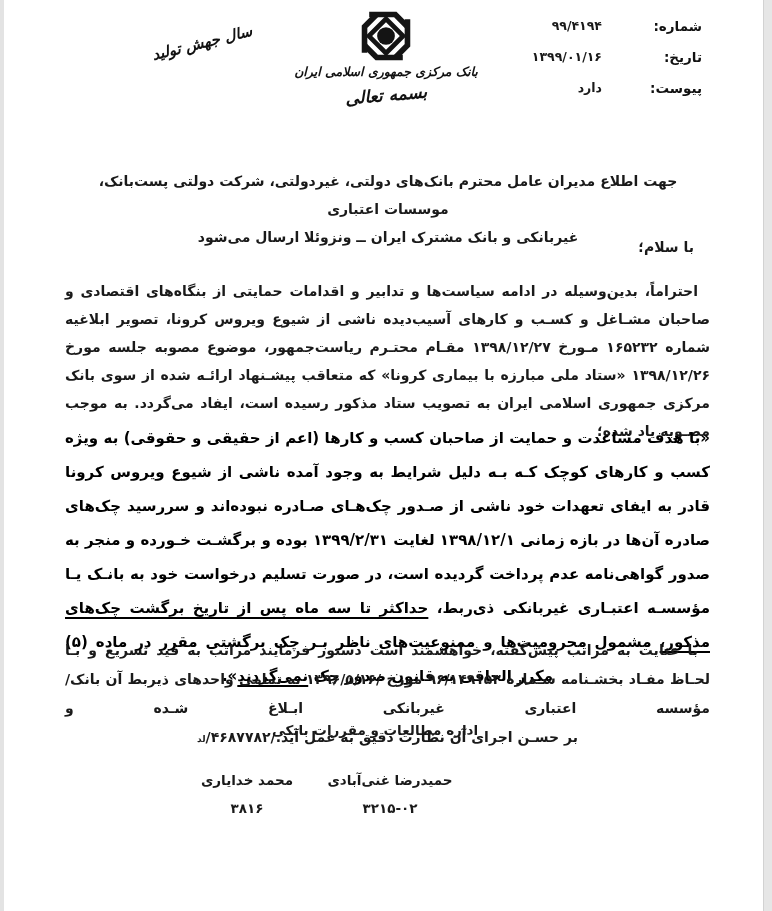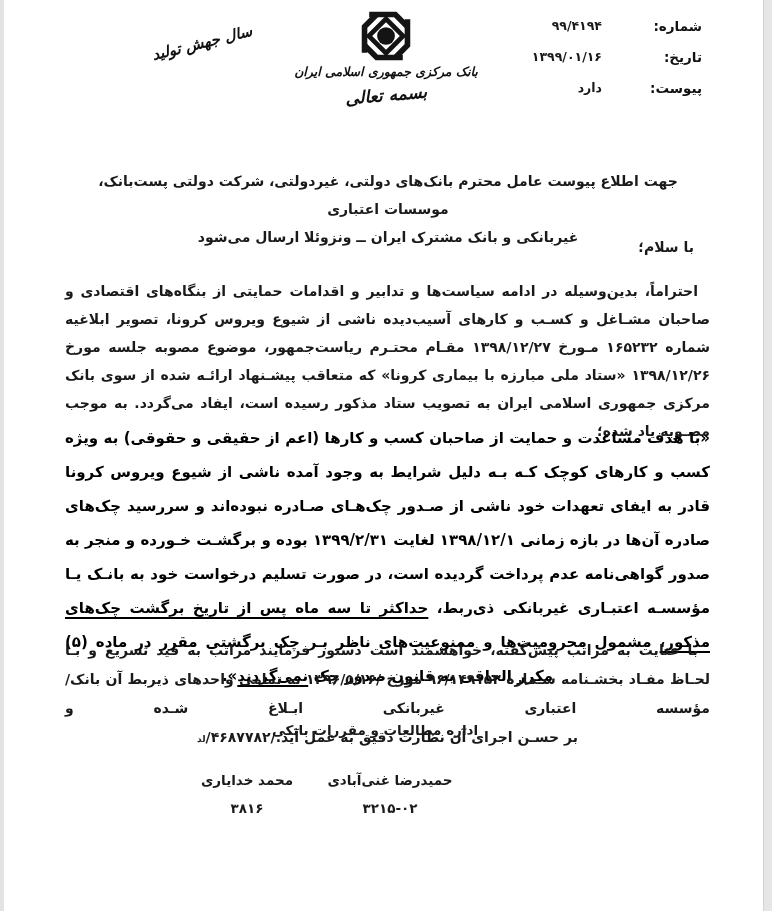--- a/index.html
+++ b/index.html
@@ -116,21 +116,21 @@
       <span class="meta-label">تاریخ:</span>
       <span class="meta-value">۱۳۹۹/۰۱/۱۶</span>
     </div>
     <div class="meta-row">
       <span class="meta-label">پیوست:</span>
       <span class="meta-value">دارد</span>
     </div>
   </div>
 
   <div class="addressee">
-    <div>جهت اطلاع پیوست عامل محترم بانک‌های دولتی، غیردولتی، شرکت دولتی پست‌بانک، موسسات اعتباری</div>
+    <div>جهت اطلاع مدیران عامل محترم بانک‌های دولتی، غیردولتی، شرکت دولتی پست‌بانک، موسسات اعتباری</div>
     <div>غیربانکی و بانک مشترک ایران ــ ونزوئلا ارسال می‌شود</div>
   </div>
 
   <div class="salutation">با سلام؛</div>
 
   <p class="para-intro">احتراماً، بدین‌وسیله در ادامه سیاست‌ها و تدابیر و اقدامات حمایتی از بنگاه‌های اقتصادی و صاحبان مشـاغل و کسـب و کارهای آسیب‌دیده ناشی از شیوع ویروس کرونا، تصویر ابلاغیه شماره ۱۶۵۲۳۲ مـورخ ۱۳۹۸/۱۲/۲۷ مقـام محتـرم ریاست‌جمهور، موضوع مصوبه جلسه مورخ ۱۳۹۸/۱۲/۲۶ «ستاد ملی مبارزه با بیماری کرونا» که متعاقب پیشـنهاد ارائـه شده از سوی بانک مرکزی جمهوری اسلامی ایران به تصویب ستاد مذکور رسیده است، ایفاد می‌گردد. به موجب مصـوبه یاد شده؛</p>
 
   <p class="para-quote"><span>«با هدف مساعدت و حمایت از صاحبان کسب و کارها (اعم از حقیقی و حقوقی) به ویژه کسب و کارهای کوچک کـه بـه دلیل شرایط به وجود آمده ناشی از شیوع ویروس کرونا قادر به ایفای تعهدات خود ناشی از صـدور چک‌هـای صـادره نبوده‌اند و سررسید چک‌های صادره آن‌ها در بازه زمانی ۱۳۹۸/۱۲/۱ لغایت ۱۳۹۹/۲/۳۱ بوده و برگشـت خـورده و منجر به صدور گواهی‌نامه عدم پرداخت گردیده است، در صورت تسلیم درخواست خود به بانـک یـا مؤسسـه اعتبـاری غیربانکی ذی‌ربط، </span><span class="u">حداکثر تا سه ماه پس از تاریخ برگشت چک‌های مذکور،</span><span> مشمول محرومیت‌ها و ممنوعیت‌های ناظر بـر چک برگشتی مقرر در ماده (۵) مکرر الحاقی به قانون صدور چک </span><span class="u">نمی‌گردند</span><span>».</span></p>
 
   <div class="para-closing-wrap">

